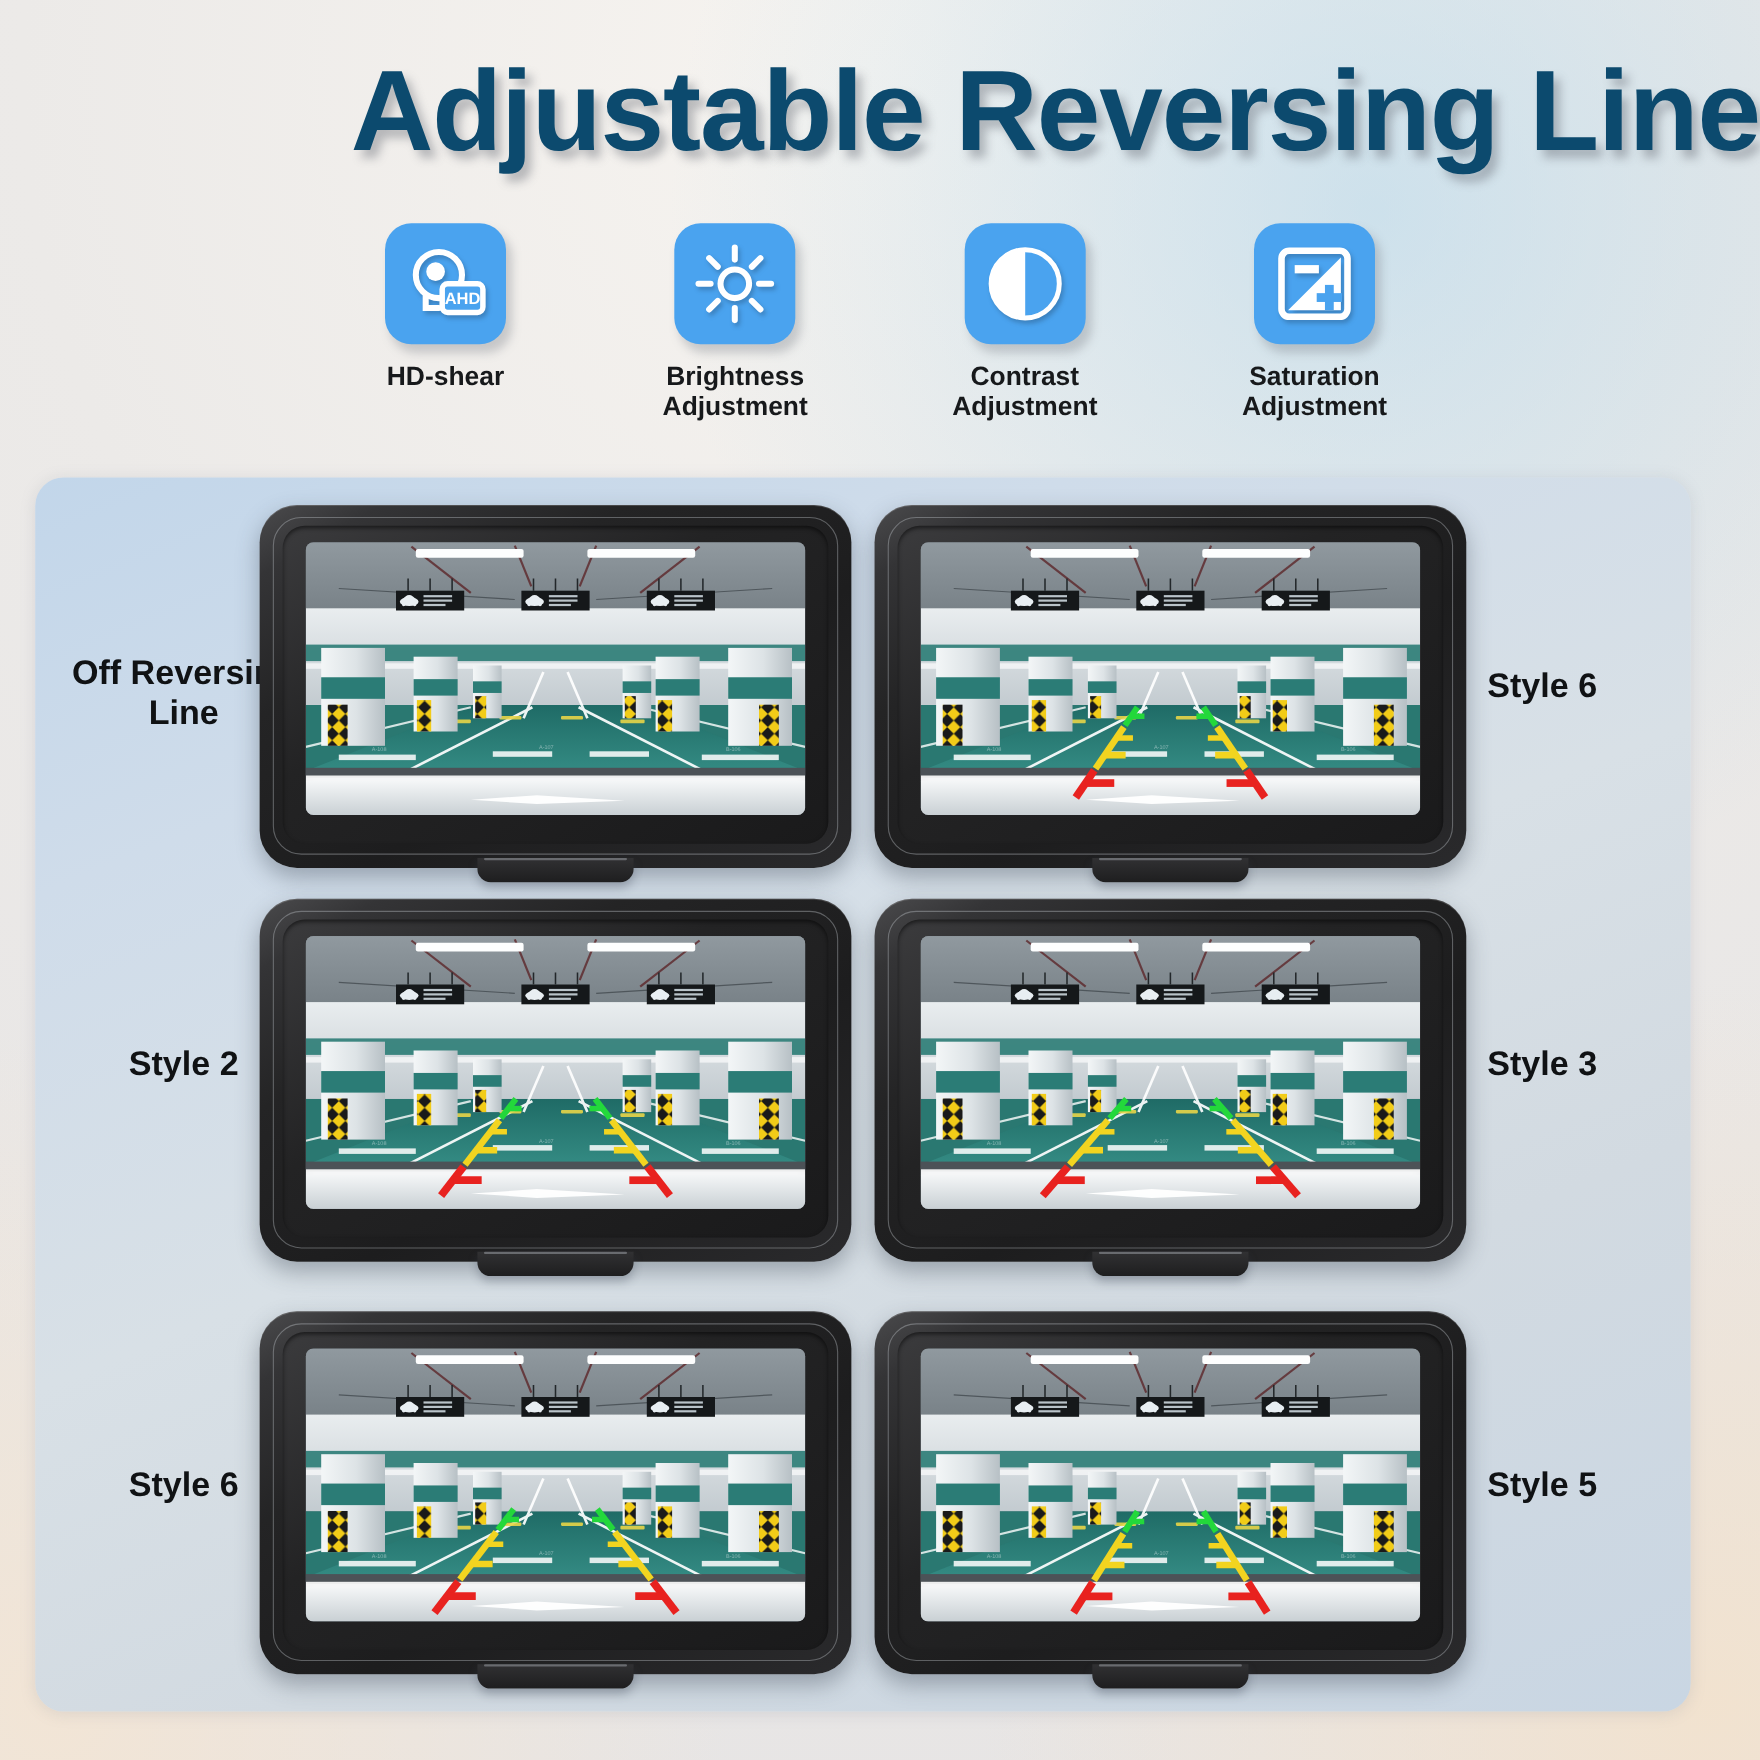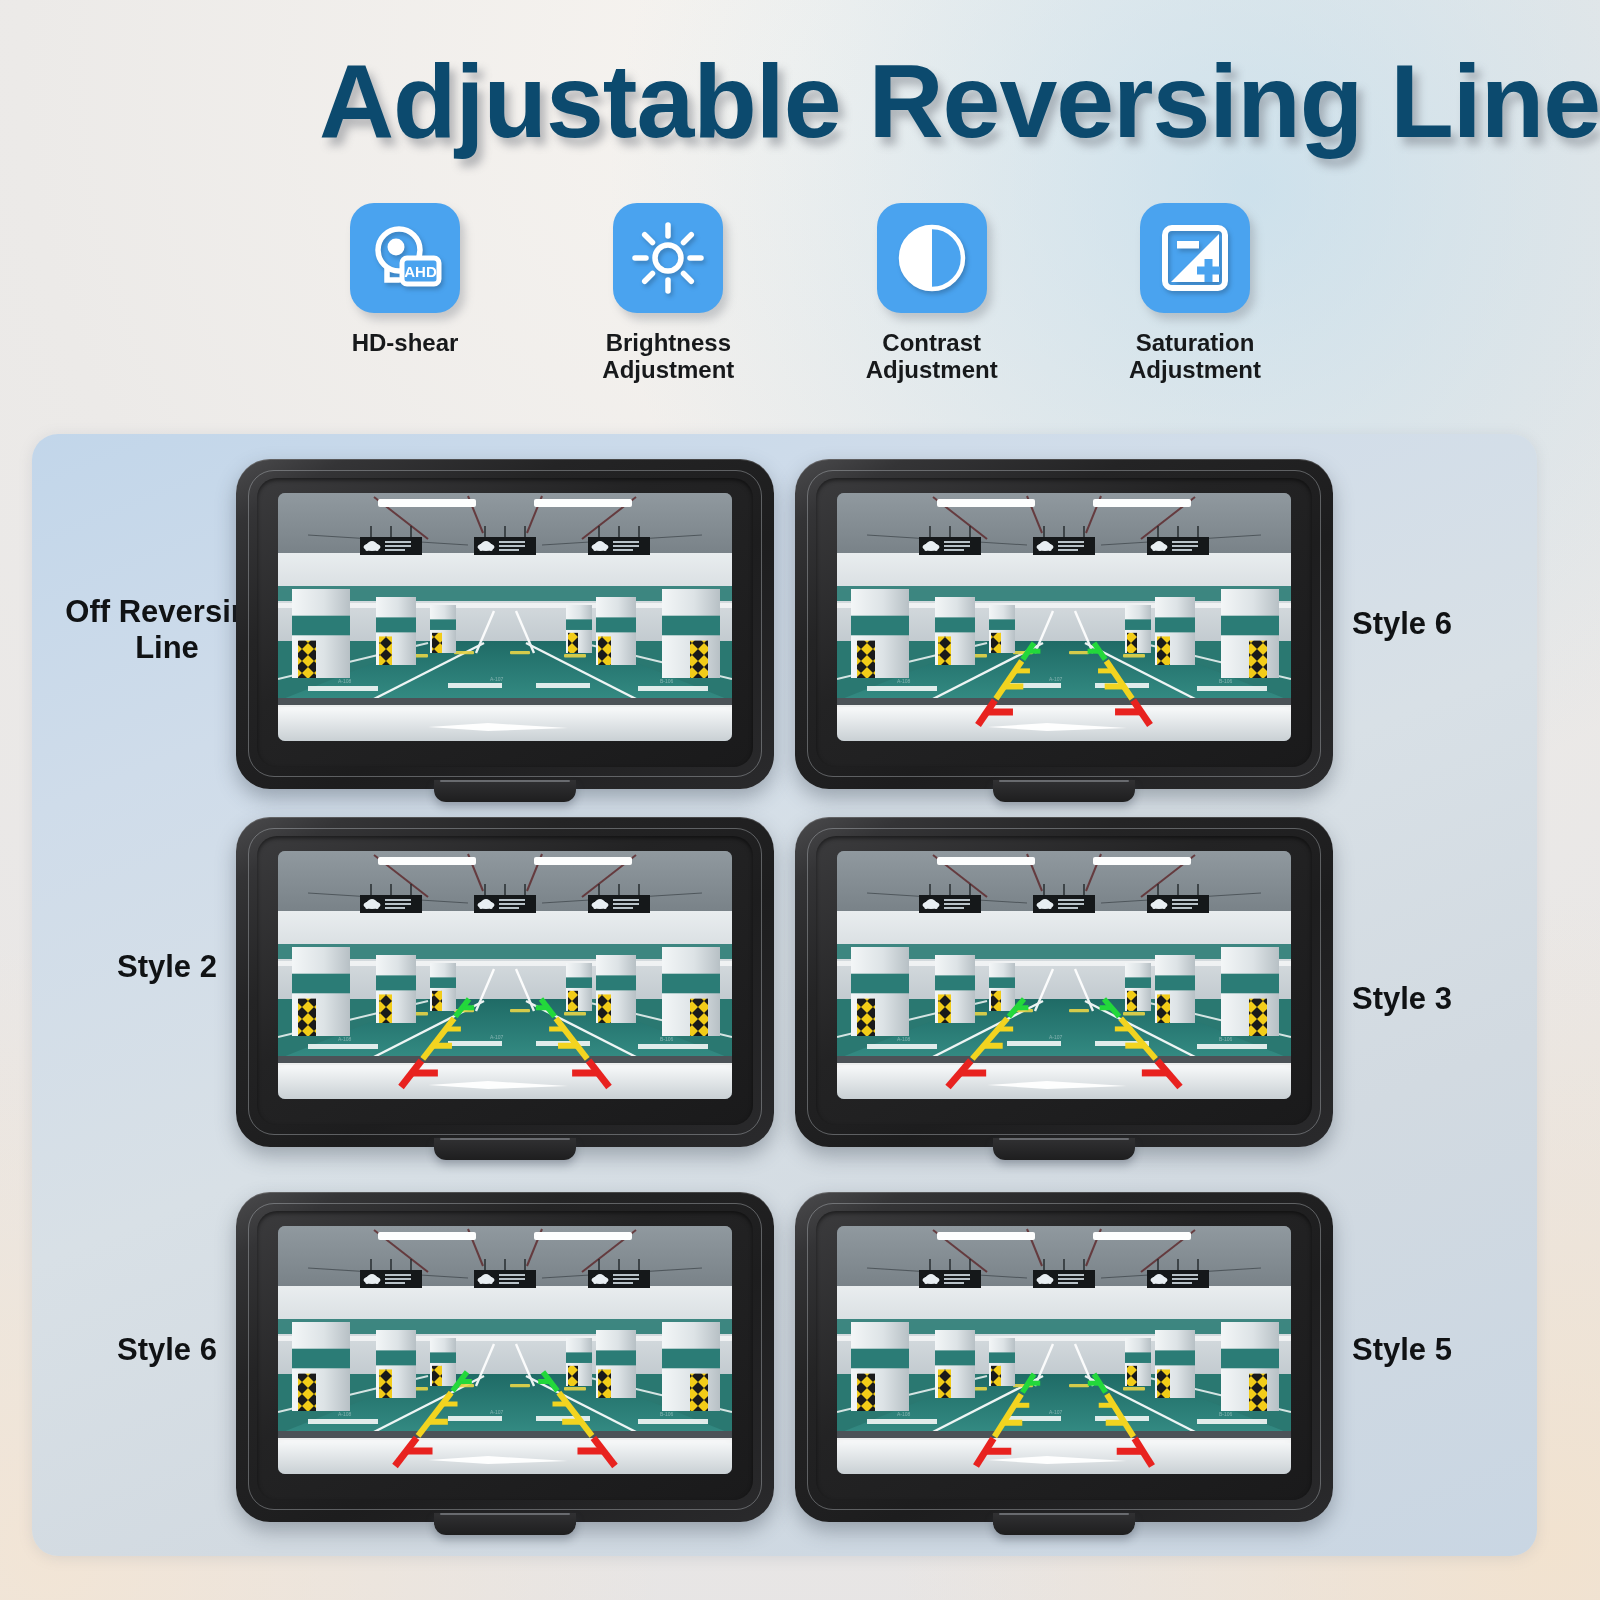--- a/index.html
+++ b/index.html
@@ -163,21 +163,21 @@
   </div>
 
 </div>
 
 <div class="panel">
 
   <div class="side-label" style="left:10px;top:160px;">Off Reversing
 Line</div>
   <div class="side-label" style="left:1245px;top:172px;">Style 6</div>
   <div class="side-label" style="left:10px;top:515px;">Style 2</div>
-  <div class="side-label" style="left:1245px;top:515px;margin-top:32px;">Style 3</div>
+  <div class="side-label" style="left:1245px;top:515px;">Style 3</div>
   <div class="side-label" style="left:10px;top:898px;">Style 6</div>
   <div class="side-label" style="left:1245px;top:898px;">Style 5</div>
 
   <div class="monitor" id="mon0" style="left:204px;top:25px;">
       <div class="bezel">
         <div class="bezel-inner"></div>
       </div>
       <div class="notch"></div>
       <div class="screen">
         <svg viewBox="0 0 454 248" preserveAspectRatio="none">

